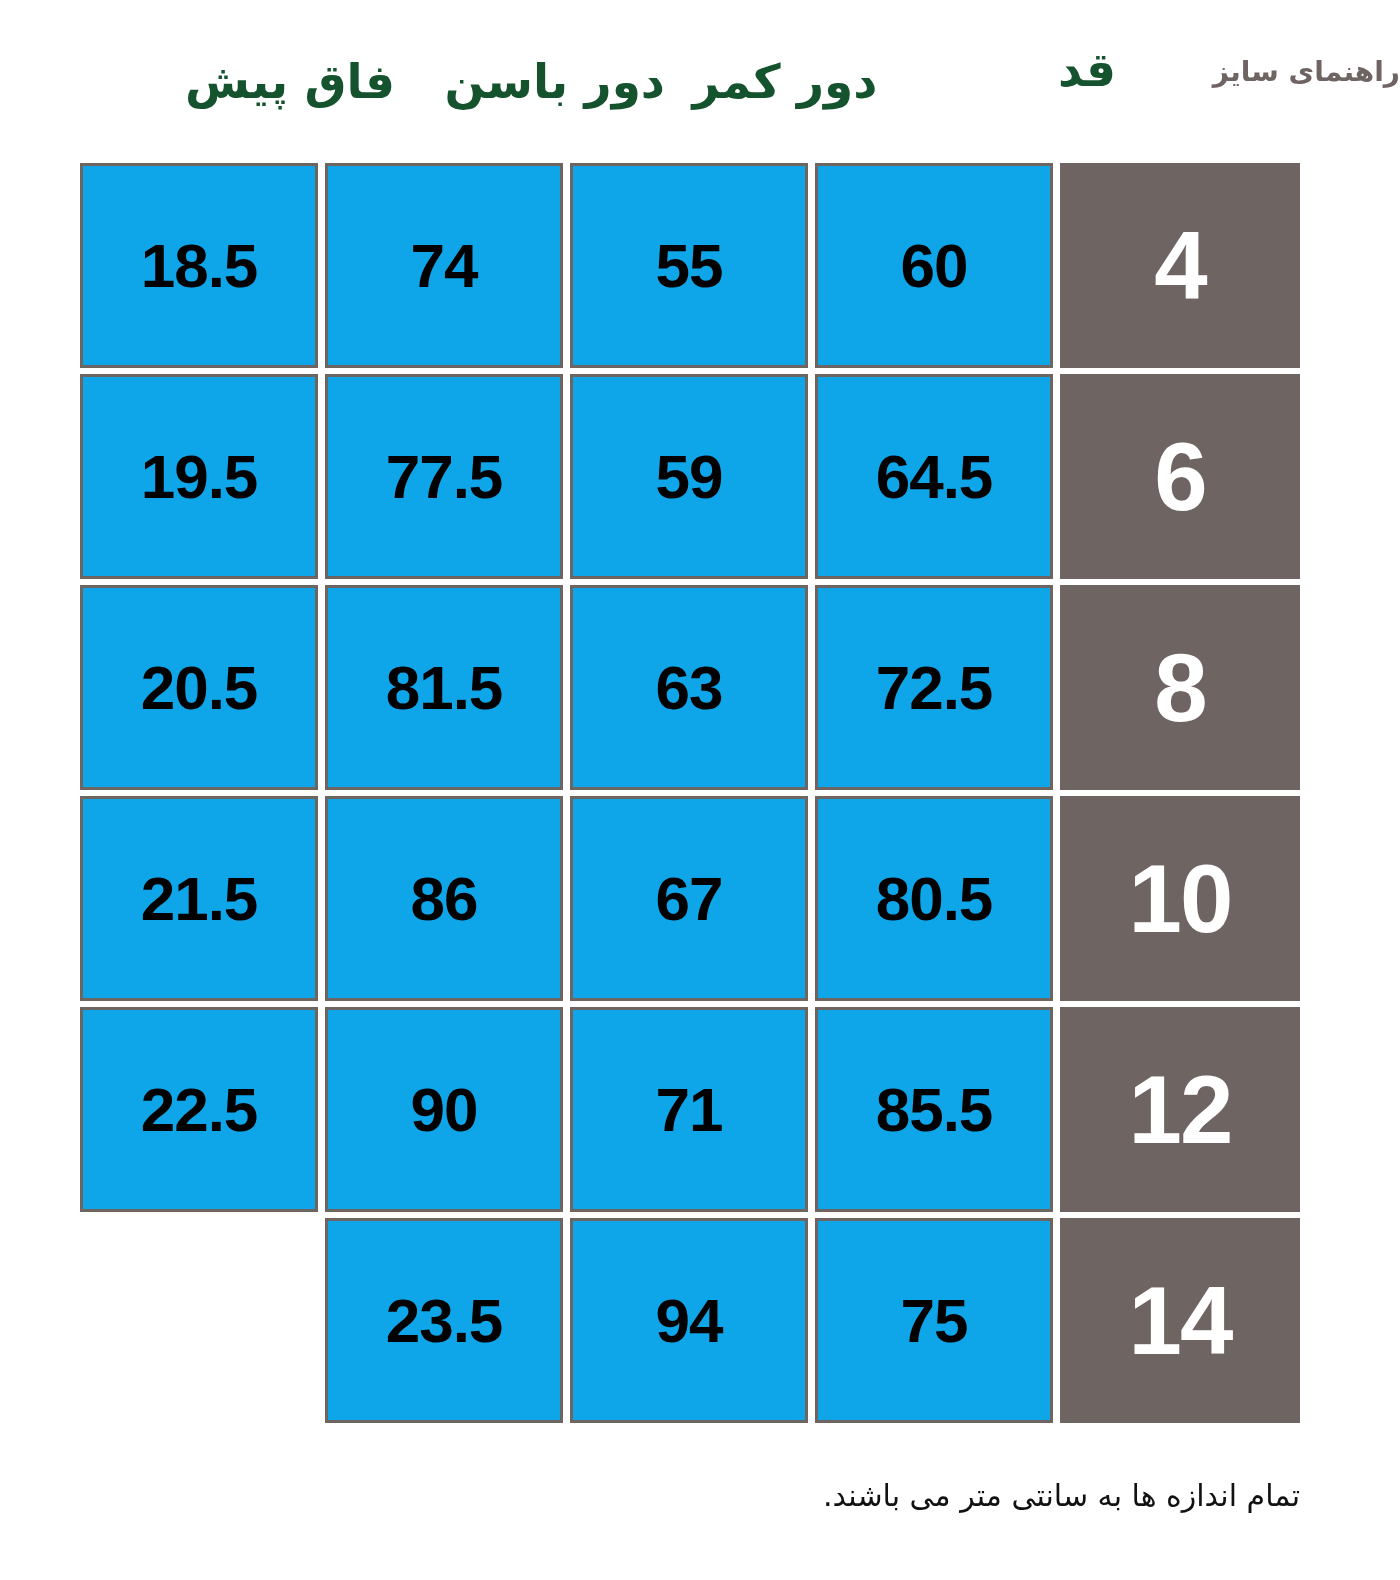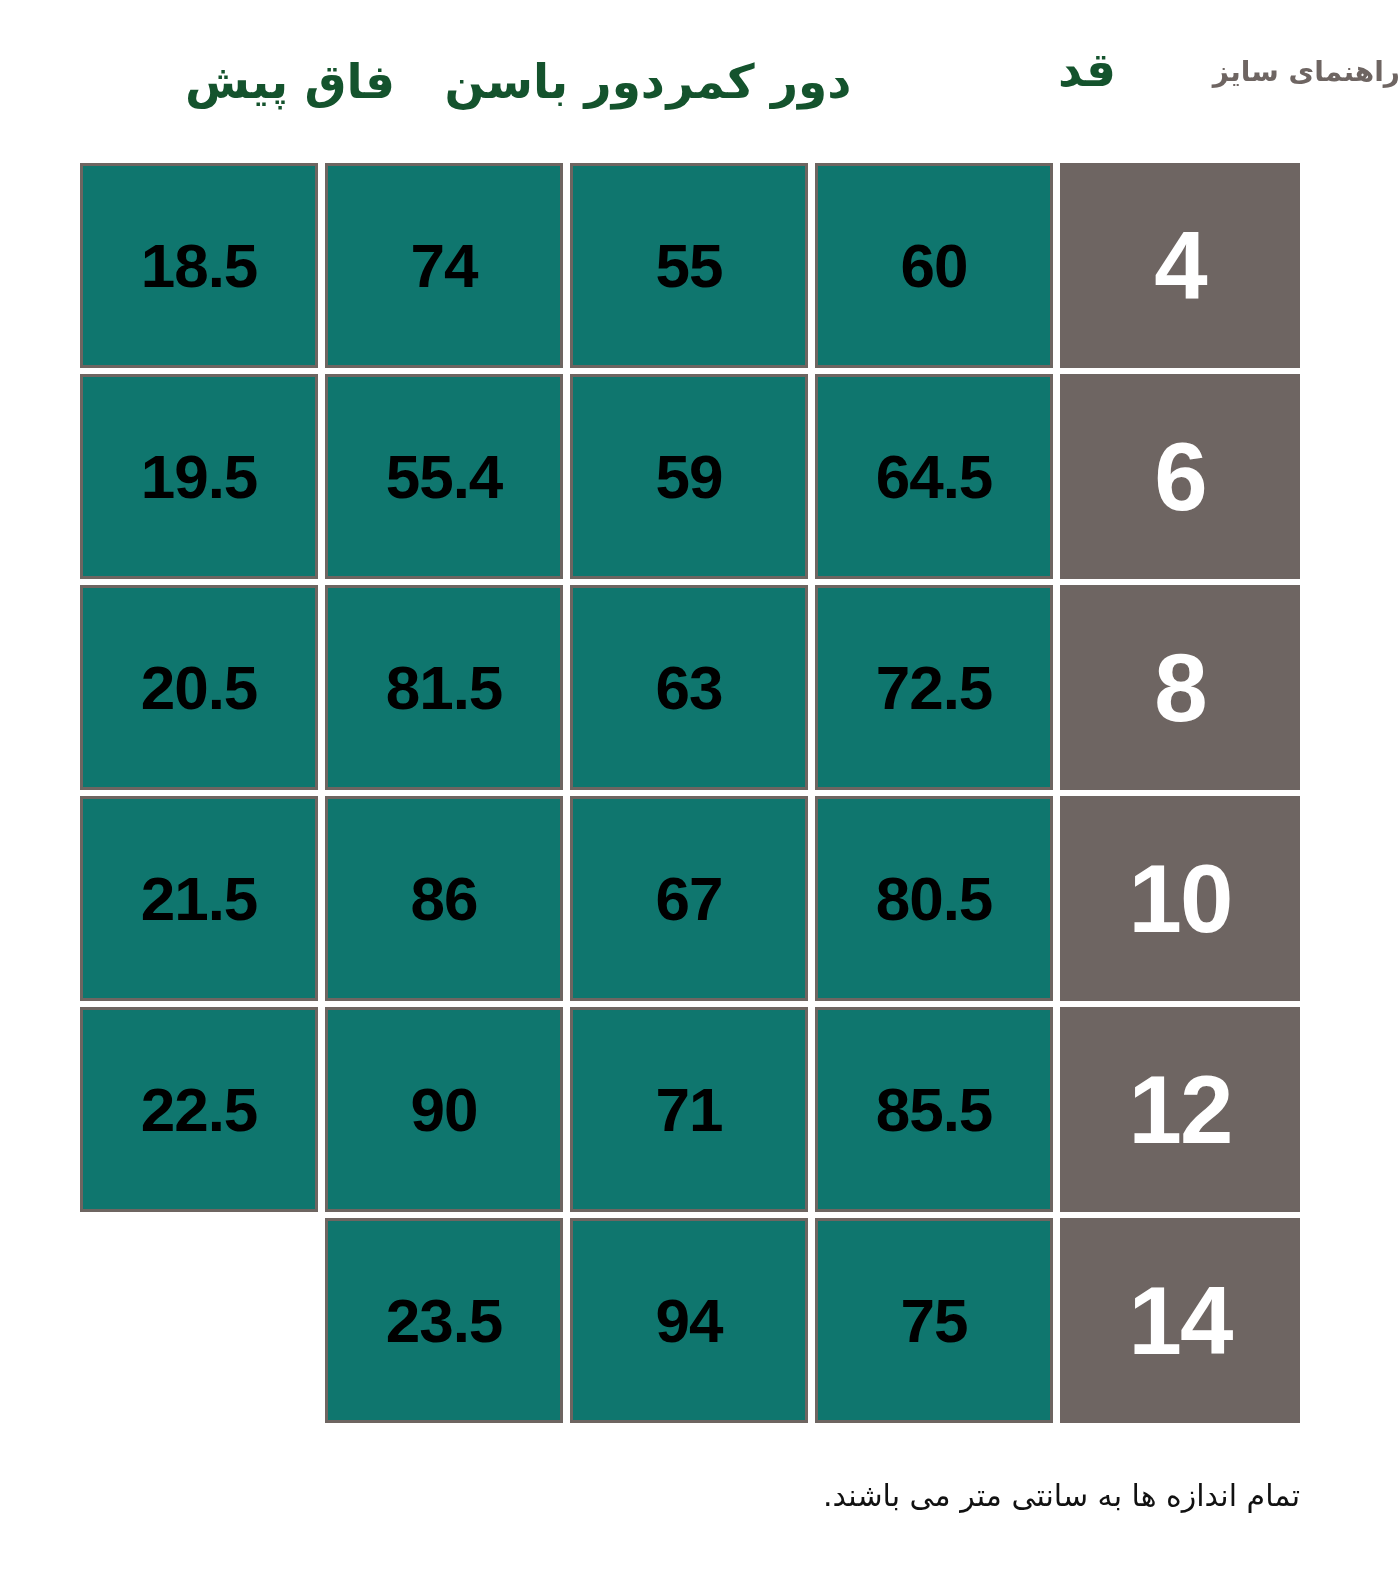--- a/index.html
+++ b/index.html
@@ -43,21 +43,21 @@
     white-space: nowrap;
     text-align: center;
     line-height: 1;
     letter-spacing: -0.5px;
     padding-top: 6px;
   }
 
   
   .head-size   { position: absolute; right: 0px;   top: 52px; }
   .head-qad    { position: absolute; right: 243px; top: 40px; width: 140px; }
-  .head-waist  { position: absolute; right: 516px; top: 52px; width: 250px; }
+  .head-waist  { position: absolute; right: 490px; top: 52px; width: 250px; }
   .head-hip    { position: absolute; right: 735px; top: 52px; width: 250px; text-align: right; }
   .head-rise   { position: absolute; right: 985px; top: 52px; width: 250px; }
 
   
   .table {
     position: absolute;
     right: 100px;
     top: 163px;
     width: 1213px;
     display: flex;
@@ -69,21 +69,21 @@
     display: flex;
     flex-direction: row;
     column-gap: 7px;
     height: 205px;
   }
 
   .cell {
     flex: 0 0 238px;
     height: 205px;
     border: 3px solid #6E6561;
-    background: #0f766e;
+    background: #0ea5e9;
     display: flex;
     align-items: center;
     justify-content: center;
     font-size: 62px;
     font-weight: 700;
     color: #000000;
     font-family: "Liberation Sans", "DejaVu Sans", sans-serif;
     letter-spacing: -1px;
   }
 
@@ -131,21 +131,21 @@
       <div class="cell">60</div>
       <div class="cell">55</div>
       <div class="cell">74</div>
       <div class="cell">18.5</div>
     </div>
 
     <div class="row">
       <div class="cell size-cell">6</div>
       <div class="cell">64.5</div>
       <div class="cell">59</div>
-      <div class="cell">55.4</div>
+      <div class="cell">77.5</div>
       <div class="cell">19.5</div>
     </div>
 
     <div class="row">
       <div class="cell size-cell">8</div>
       <div class="cell">72.5</div>
       <div class="cell">63</div>
       <div class="cell">81.5</div>
       <div class="cell">20.5</div>
     </div>

